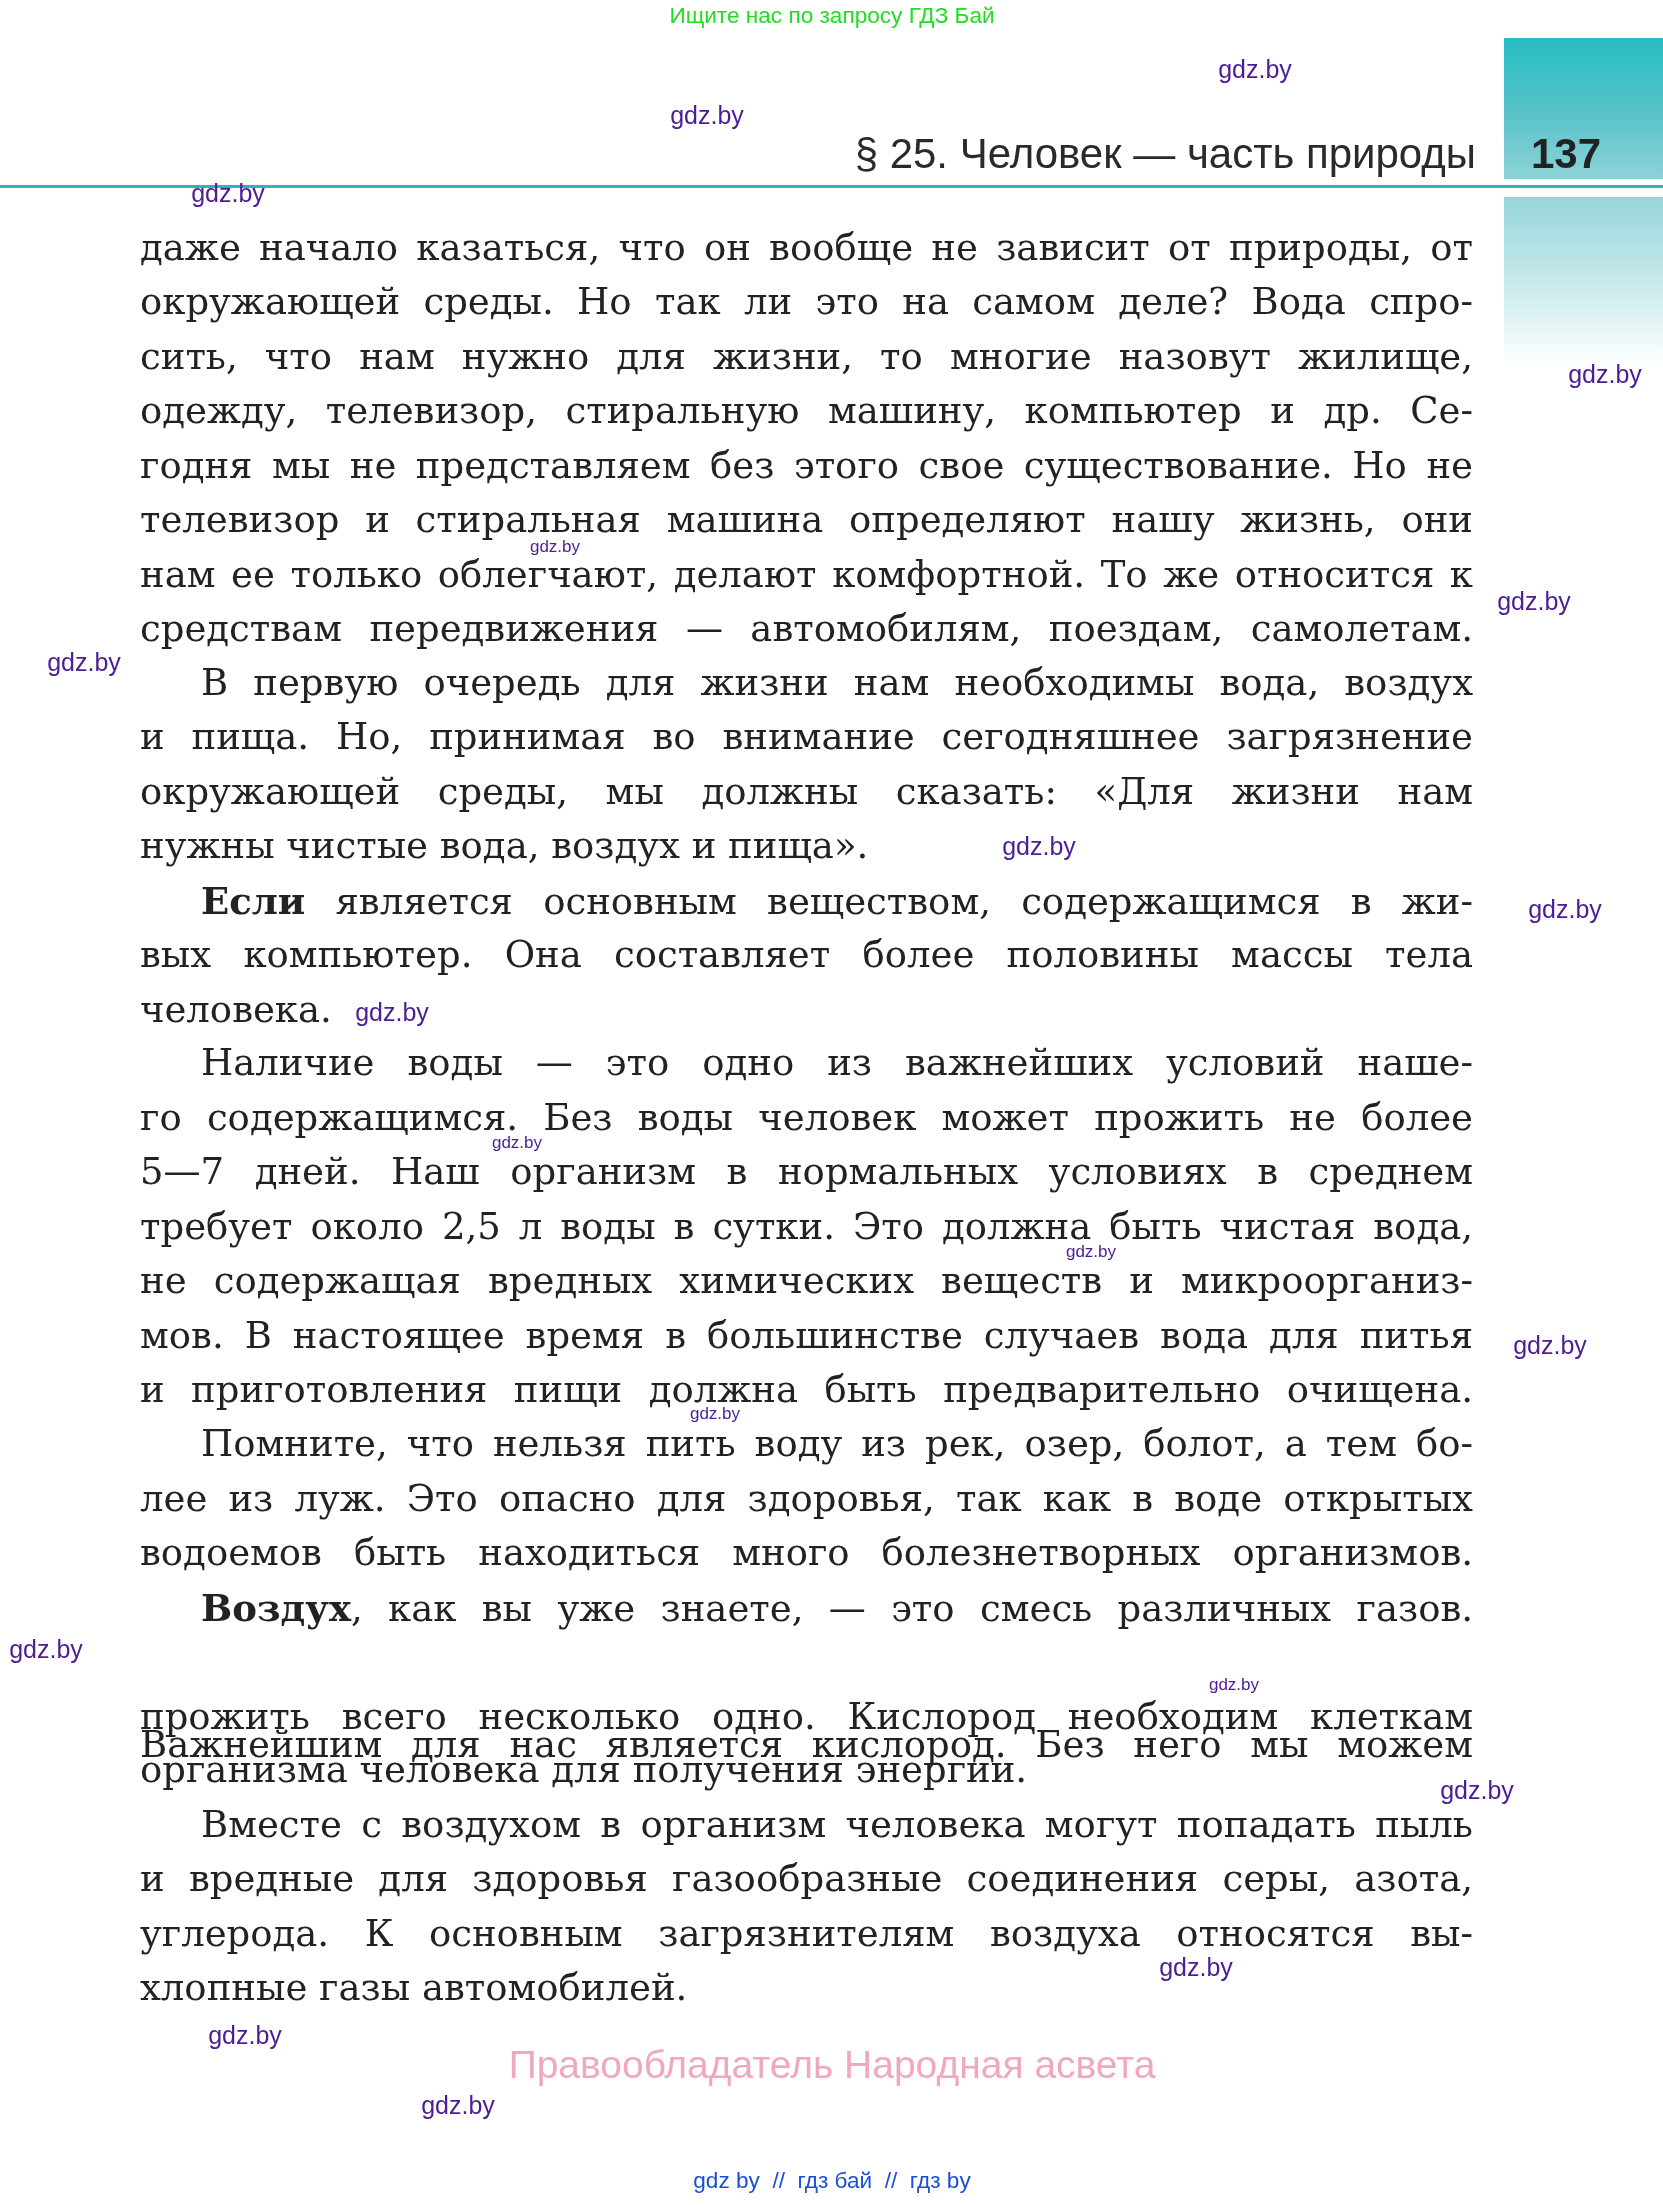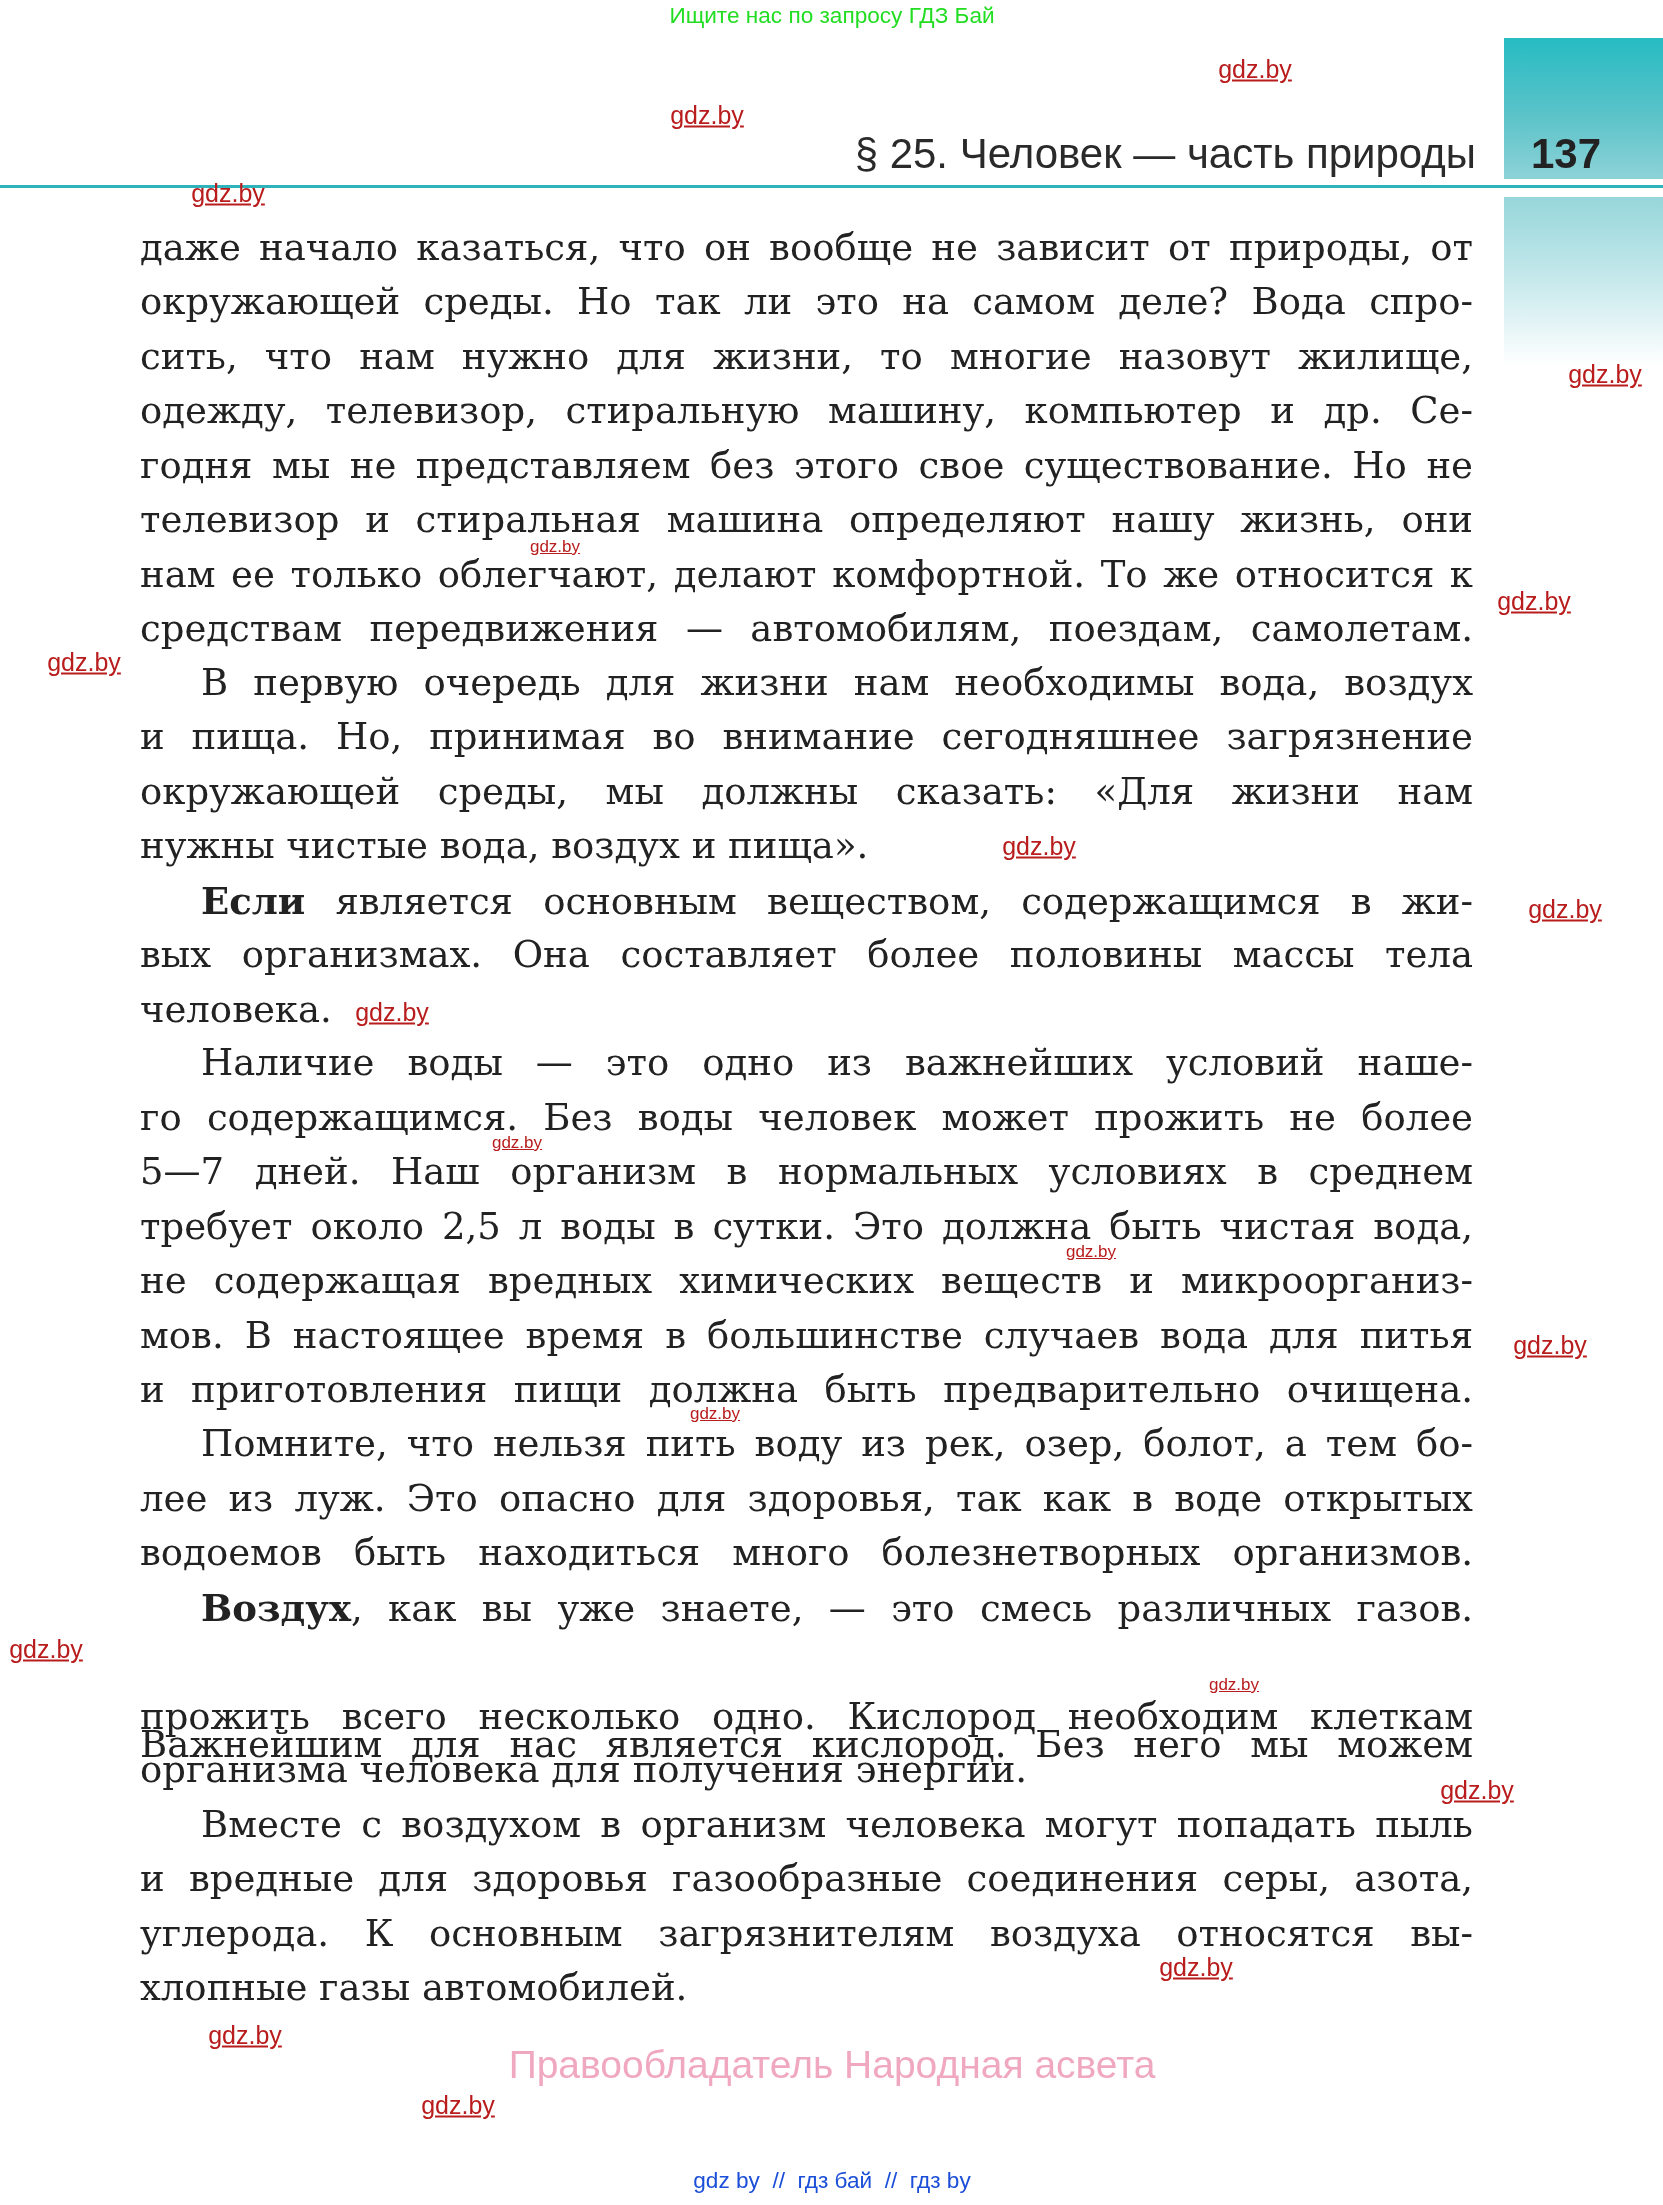--- a/index.html
+++ b/index.html
@@ -34,21 +34,21 @@
     position:absolute; left:140px; width:1333px; height:54px;
     font-size:37px; line-height:54px; white-space:nowrap;
     text-align:justify; text-align-last:justify; color:#222;
     font-family:"DejaVu Serif", serif;
   }
   .line.last { text-align-last:left; }
   .line.indent { padding-left:61px; width:1272px; }
   .line b { font-weight:bold; }
   .wm {
     position:absolute; font-family:"Liberation Sans", sans-serif;
-    font-size:25px; color:#b91c1c; white-space:nowrap; transform:translate(-50%,-50%);text-decoration:underline;
+    font-size:25px; color:#4c1d95; white-space:nowrap; transform:translate(-50%,-50%);
   }
   .wm.small { font-size:17px; }
   #copyright {
     left:0; width:1664px; top:2043px; text-align:center;
     font-family:"Liberation Sans", sans-serif; font-size:39px; color:#f0a8c0;
   }
   #footer-links {
     left:0; width:1664px; top:2168px; text-align:center;
     font-family:"Liberation Sans", sans-serif; font-size:22.6px; color:#1c4fd8;
     white-space:pre;
@@ -73,21 +73,21 @@
   <div class="line" style="top:384px"><span>одежду, телевизор, стиральную машину, компьютер и др. Се-</span></div>
   <div class="line" style="top:439px"><span>годня мы не представляем без этого свое существование. Но не</span></div>
   <div class="line" style="top:493px"><span>телевизор и стиральная машина определяют нашу жизнь, они</span></div>
   <div class="line" style="top:548px"><span>нам ее только облегчают, делают комфортной. То же относится к</span></div>
   <div class="line" style="top:602px"><span>средствам передвижения — автомобилям, поездам, самолетам.</span></div>
   <div class="line indent" style="top:656px"><span>В первую очередь для жизни нам необходимы вода, воздух</span></div>
   <div class="line" style="top:710px"><span>и пища. Но, принимая во внимание сегодняшнее загрязнение</span></div>
   <div class="line" style="top:765px"><span>окружающей среды, мы должны сказать: «Для жизни нам</span></div>
   <div class="line last" style="top:819px"><span>нужны чистые вода, воздух и пища».</span></div>
   <div class="line indent" style="top:874px"><b>Если</b><span> является основным веществом, содержащимся в жи-</span></div>
-  <div class="line" style="top:928px"><span>вых организмах. Она составляет более половины массы тела</span></div>
+  <div class="line" style="top:928px"><span>вых компьютер. Она составляет более половины массы тела</span></div>
   <div class="line last" style="top:983px"><span>человека.</span></div>
   <div class="line indent" style="top:1036px"><span>Наличие воды — это одно из важнейших условий наше-</span></div>
   <div class="line" style="top:1091px"><span>го содержащимся. Без воды человек может прожить не более</span></div>
   <div class="line" style="top:1145px"><span>5—7 дней. Наш организм в нормальных условиях в среднем</span></div>
   <div class="line" style="top:1200px"><span>требует около 2,5 л воды в сутки. Это должна быть чистая вода,</span></div>
   <div class="line" style="top:1254px"><span>не содержащая вредных химических веществ и микроорганиз-</span></div>
   <div class="line" style="top:1309px"><span>мов. В настоящее время в большинстве случаев вода для питья</span></div>
   <div class="line" style="top:1363px"><span>и приготовления пищи должна быть предварительно очищена.</span></div>
   <div class="line indent" style="top:1417px"><span>Помните, что нельзя пить воду из рек, озер, болот, а тем бо-</span></div>
   <div class="line" style="top:1472px"><span>лее из луж. Это опасно для здоровья, так как в воде открытых</span></div>

